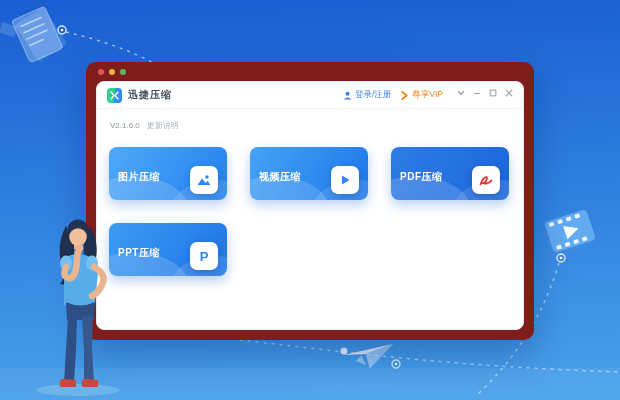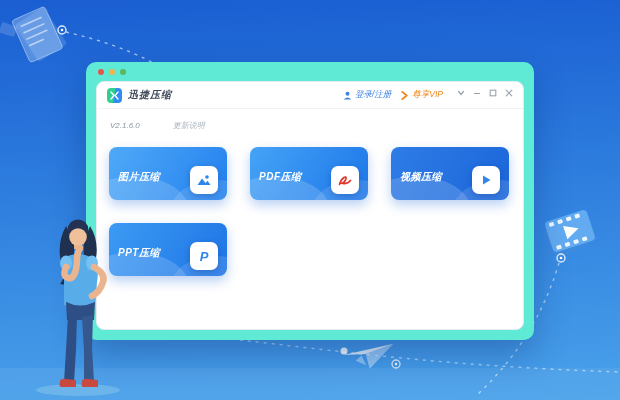--- a/index.html
+++ b/index.html
@@ -6,23 +6,22 @@
   body{
     width:620px;height:400px;overflow:hidden;position:relative;
     font-family:"Liberation Sans","DejaVu Sans",sans-serif;
     background:linear-gradient(178deg,#1a5ed2 0%,#2d7dde 45%,#4aa2ea 100%);
   }
   
   .deco{position:absolute;left:0;top:0;z-index:1;}
   
   .frame{
     position:absolute;left:86px;top:62px;width:448px;height:278px;
-    background:#5eead4;border-radius:10px;z-index:2;
+    background:#7f1d1d;border-radius:10px;z-index:2;
     box-shadow:0 14px 34px rgba(8,40,110,.33);
-    font-style:italic;
   }
   .dots{position:absolute;top:7px;left:12px;display:flex;gap:5px;}
   .dot{width:6px;height:6px;border-radius:50%;}
   .dot.r{background:#e2574c;} .dot.y{background:#edb54a;} .dot.g{background:#5cb85f;}
   
   .app{
     position:absolute;left:10px;right:10px;top:19px;bottom:10px;
     background:#fff;border:1px solid #e6eaf1;border-radius:8px;overflow:hidden;
   }
   .app-header{
@@ -35,23 +34,23 @@
   .app-name{font-size:10px;font-weight:bold;color:#3f4a5a;letter-spacing:1px;}
   .hd-right{margin-left:auto;display:flex;align-items:flex-start;gap:9px;}
   .hd-link{display:flex;align-items:center;gap:3px;font-size:8.5px;cursor:pointer;}
   .hd-link.login{color:#3f82e8;}
   .hd-link.vip{color:#f08519;}
   .win-ctrls{display:flex;align-items:center;gap:8px;margin-left:5px;color:#9aa3ad;}
   .win-ctrls svg{display:block;cursor:pointer;}
   
   .hero{padding:11px 13px 4px;}
   .hero h1{margin:0 0 6px;font-size:15.5px;font-weight:bold;color:#333;letter-spacing:1px;}
-  .ver-row{display:flex;align-items:center;gap:13px;font-size:8px;}
+  .ver-row{display:flex;align-items:center;gap:7px;font-size:8px;}
   .ver{color:#8b95a2;}
-  .ver-note{color:#aab3be;cursor:pointer;margin-left:20px;}
+  .ver-note{color:#aab3be;cursor:pointer;}
   
   .cards{display:grid;grid-template-columns:repeat(3,118px);gap:23px 23px;padding:12px 12px 0;}
   .card{position:relative;height:53px;border-radius:8px;overflow:hidden;cursor:pointer;
     box-shadow:0 5px 12px rgba(24,98,214,.30);}
   .card:nth-child(1){background:linear-gradient(120deg,#4fa9f8,#2380ee);}
   .card:nth-child(2){background:linear-gradient(120deg,#45a3f6,#1d77e9);}
   .card:nth-child(3){background:linear-gradient(120deg,#2e7ce6,#1b66da);}
   .card:nth-child(4){background:linear-gradient(120deg,#3c9bf3,#1e74e6);}
   .card:nth-child(5){background:linear-gradient(120deg,#41a1f5,#2079ea);}
   .card::before{content:"";position:absolute;width:110px;height:70px;border-radius:50%;
@@ -186,33 +185,33 @@
         <span class="card-label">图片压缩</span>
         <span class="card-icon">
           <svg width="16" height="16" viewBox="0 0 16 16">
             <circle cx="11" cy="5" r="1.8" fill="#2f86ee"></circle>
             <path d="M1.5,13 L6,6.5 L9.5,11 L11.5,8.8 L14.5,13 Z" fill="#2f86ee"></path>
           </svg>
         </span>
       </div>
 
       <div class="card">
+        <span class="card-label">视频压缩</span>
+        <span class="card-icon">
+          <svg width="14" height="14" viewBox="0 0 14 14">
+            <path d="M4,2.5 L11.5,7 L4,11.5 Z" fill="#2f86ee"></path>
+          </svg>
+        </span>
+      </div>
+
+      <div class="card">
         <span class="card-label">PDF压缩</span>
         <span class="card-icon">
           <svg width="16" height="16" viewBox="0 0 16 16">
             <path d="M2.5,12.5 C5,5 9.5,3.5 9,6.5 C8.5,9.5 5.5,12 4,11 C8,12.5 11,11.5 13.5,8.5" fill="none" stroke="#e2352b" stroke-width="1.7" stroke-linecap="round"></path>
-          </svg>
-        </span>
-      </div>
-
-      <div class="card">
-        <span class="card-label">视频压缩</span>
-        <span class="card-icon">
-          <svg width="14" height="14" viewBox="0 0 14 14">
-            <path d="M4,2.5 L11.5,7 L4,11.5 Z" fill="#2f86ee"></path>
           </svg>
         </span>
       </div>
 
 
       <div class="card">
         <span class="card-label">PPT压缩</span>
         <span class="card-icon">
           <span class="letter">P</span>
         </span>

